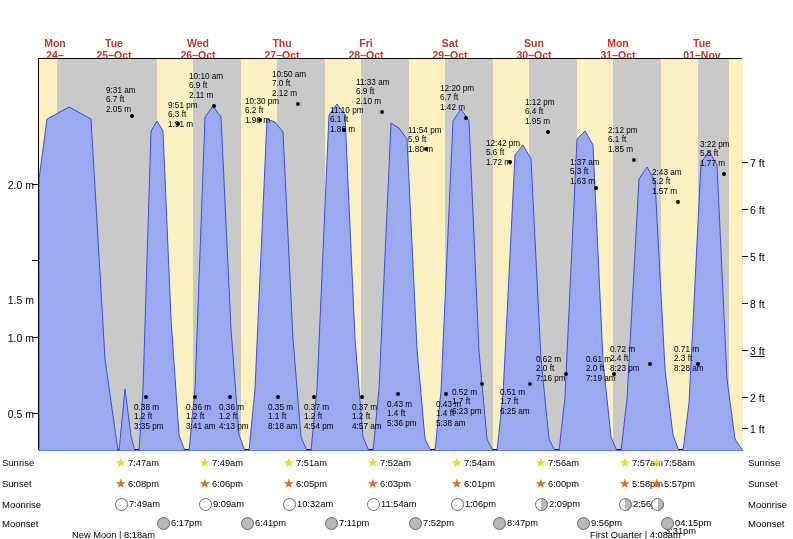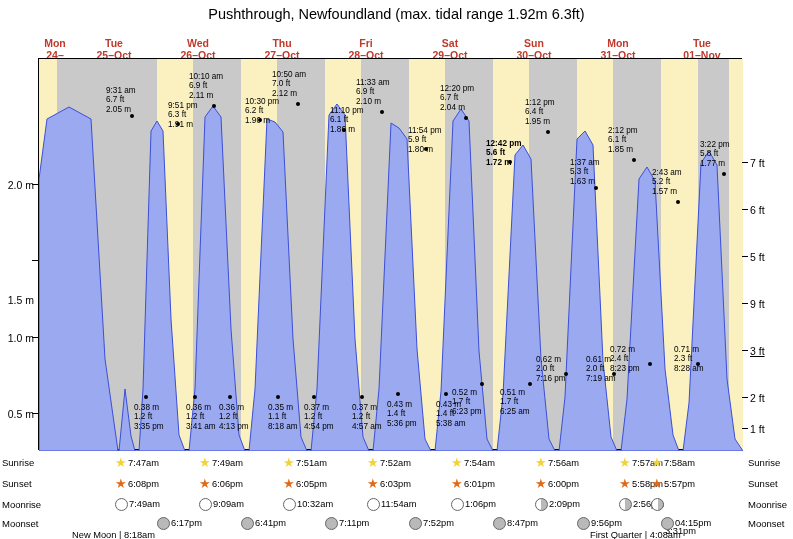--- a/index.html
+++ b/index.html
@@ -23,21 +23,20 @@
   .star{position:absolute;font-size:13px;line-height:13px;}
   .cellTxt{position:absolute;font-size:9.3px;color:#000;}
   .moon{position:absolute;width:11px;height:11px;border-radius:50%;border:1px solid #666;}
   .foot{position:absolute;font-size:9.3px;color:#000;}
 </style>
 </head>
 <body>
 
 <div id="stage">
 
-  <div class="ttl">Pushthrough, Newfoundland (max. tidal range 1.92m 6.3ft)</div>
 
   <div class="daycol" style="left:38px;width:34px;">
     <span>Mon</span>
     <span class="d2">24–Oct</span>
   </div>
   <div class="daycol" style="left:72px;width:84px;">
     <span>Tue</span>
     <span class="d2">25–Oct</span>
   </div>
   <div class="daycol" style="left:156px;width:84px;">
@@ -94,21 +93,21 @@
   <div class="tickL" style="top:413px;"></div>
     <div class="ylabL" style="top:408px;">0.5 m</div>
 
   <div class="tickR" style="top:162px;"></div>
     <div class="ylabR" style="top:157px;">7 ft</div>
   <div class="tickR" style="top:209px;"></div>
     <div class="ylabR" style="top:204px;">6 ft</div>
   <div class="tickR" style="top:256px;"></div>
     <div class="ylabR" style="top:251px;">5 ft</div>
   <div class="tickR" style="top:303px;"></div>
-    <div class="ylabR" style="top:298px;">9 ft</div>
+    <div class="ylabR" style="top:298px;">8 ft</div>
   <div class="tickR" style="top:350px;"></div>
     <div class="ylabR" style="top:345px;text-decoration:underline;">3 ft</div>
   <div class="tickR" style="top:397px;"></div>
     <div class="ylabR" style="top:392px;">2 ft</div>
   <div class="tickR" style="top:428px;"></div>
     <div class="ylabR" style="top:423px;">1 ft</div>
 
   <div class="dot" style="left:130px;top:114px;"></div>
   <div class="ann" style="left:106px;top:86px;">
     <span>9:31 am</span><br><span>6.7 ft</span><br><span>2.05 m</span>
@@ -184,30 +183,30 @@
     <span>11:54 pm</span><br><span>5.9 ft</span><br><span>1.80 m</span>
   </div>
 
   <div class="dot" style="left:444px;top:392px;"></div>
   <div class="ann" style="left:436px;top:400px;">
     <span>0.43 m</span><br><span>1.4 ft</span><br><span>5:38 am</span>
   </div>
 
   <div class="dot" style="left:464px;top:116px;"></div>
   <div class="ann" style="left:440px;top:84px;">
-    <span>12:20 pm</span><br><span>6.7 ft</span><br><span>2.04 m</span>
+    <span>12:20 pm</span><br><span>6.7 ft</span><br><span>1.42 m</span>
   </div>
 
   <div class="dot" style="left:480px;top:382px;"></div>
   <div class="ann" style="left:452px;top:388px;">
     <span>0.52 m</span><br><span>1.7 ft</span><br><span>6:23 pm</span>
   </div>
 
   <div class="dot" style="left:508px;top:160px;"></div>
-  <div class="ann" style="left:486px;top:139px;font-weight:bold;">
+  <div class="ann" style="left:486px;top:139px;">
     <span>12:42 pm</span><br><span>5.6 ft</span><br><span>1.72 m</span>
   </div>
 
   <div class="dot" style="left:528px;top:382px;"></div>
   <div class="ann" style="left:500px;top:388px;">
     <span>0.51 m</span><br><span>1.7 ft</span><br><span>6:25 am</span>
   </div>
 
   <div class="dot" style="left:546px;top:130px;"></div>
   <div class="ann" style="left:525px;top:98px;">

